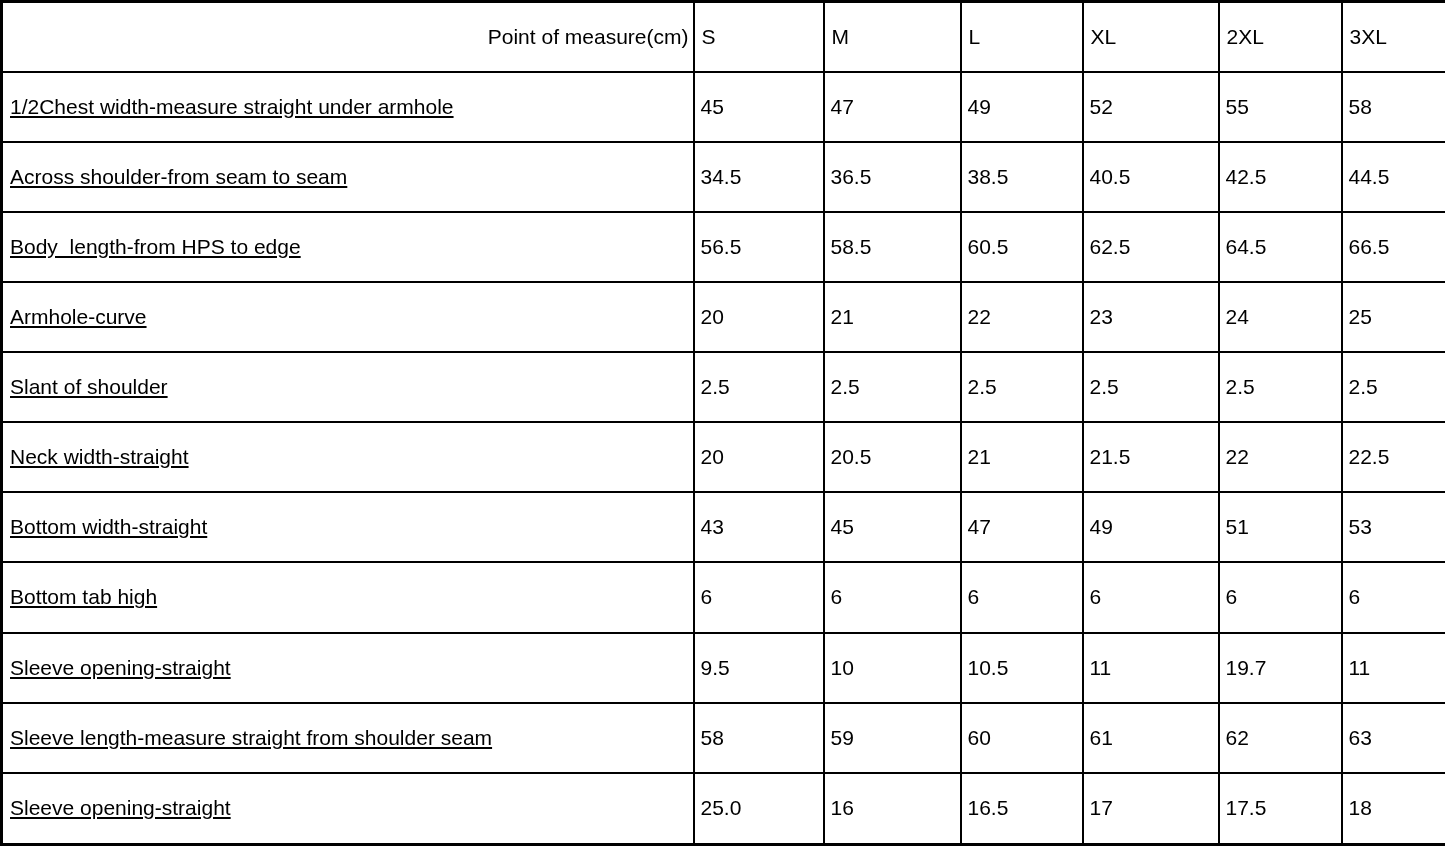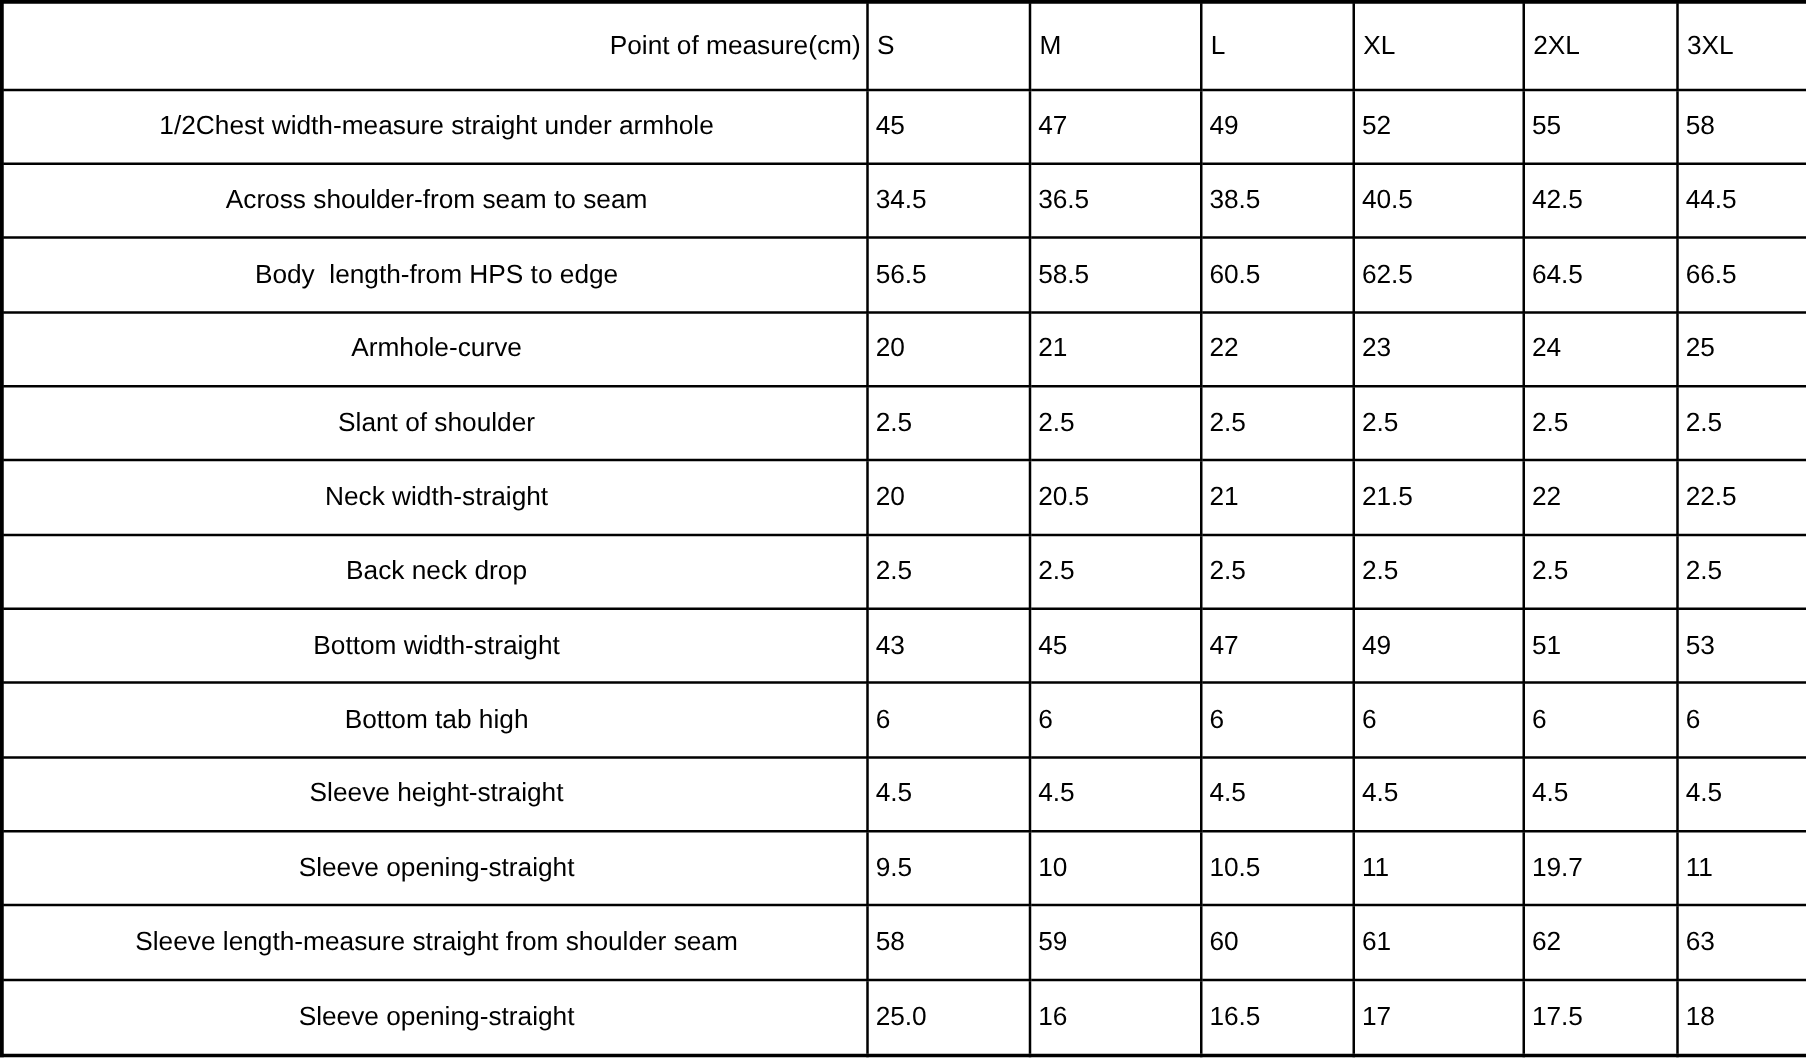--- a/index.html
+++ b/index.html
@@ -38,22 +38,23 @@
   }
   th.label-col {
     text-align: right;
     padding: 0 4px;
   }
   th.size-col {
     text-align: left;
     padding: 0 4px 0 7px;
   }
   td.label-cell {
-    text-align: center;
+    text-align: left;
     padding: 0 4px 0 7px;
+    text-decoration: underline;
   }
   td.value-cell {
     text-align: left;
     padding: 0 4px 0 6px;
   }
 </style>
 </head>
 <body>
 
 <table class="size-table">
@@ -126,54 +127,36 @@
       <tr>
         <td class="label-cell">Neck width-straight</td>
         <td class="value-cell">20</td>
         <td class="value-cell">20.5</td>
         <td class="value-cell">21</td>
         <td class="value-cell">21.5</td>
         <td class="value-cell">22</td>
         <td class="value-cell">22.5</td>
       </tr>
       <tr>
-        <td class="label-cell">Back neck drop</td>
-        <td class="value-cell">2.5</td>
-        <td class="value-cell">2.5</td>
-        <td class="value-cell">2.5</td>
-        <td class="value-cell">2.5</td>
-        <td class="value-cell">2.5</td>
-        <td class="value-cell">2.5</td>
-      </tr>
-      <tr>
         <td class="label-cell">Bottom width-straight</td>
         <td class="value-cell">43</td>
         <td class="value-cell">45</td>
         <td class="value-cell">47</td>
         <td class="value-cell">49</td>
         <td class="value-cell">51</td>
         <td class="value-cell">53</td>
       </tr>
       <tr>
         <td class="label-cell">Bottom tab high</td>
         <td class="value-cell">6</td>
         <td class="value-cell">6</td>
         <td class="value-cell">6</td>
         <td class="value-cell">6</td>
         <td class="value-cell">6</td>
         <td class="value-cell">6</td>
-      </tr>
-      <tr>
-        <td class="label-cell">Sleeve height-straight</td>
-        <td class="value-cell">4.5</td>
-        <td class="value-cell">4.5</td>
-        <td class="value-cell">4.5</td>
-        <td class="value-cell">4.5</td>
-        <td class="value-cell">4.5</td>
-        <td class="value-cell">4.5</td>
       </tr>
       <tr>
         <td class="label-cell">Sleeve opening-straight</td>
         <td class="value-cell">9.5</td>
         <td class="value-cell">10</td>
         <td class="value-cell">10.5</td>
         <td class="value-cell">11</td>
         <td class="value-cell">19.7</td>
         <td class="value-cell">11</td>
       </tr>

